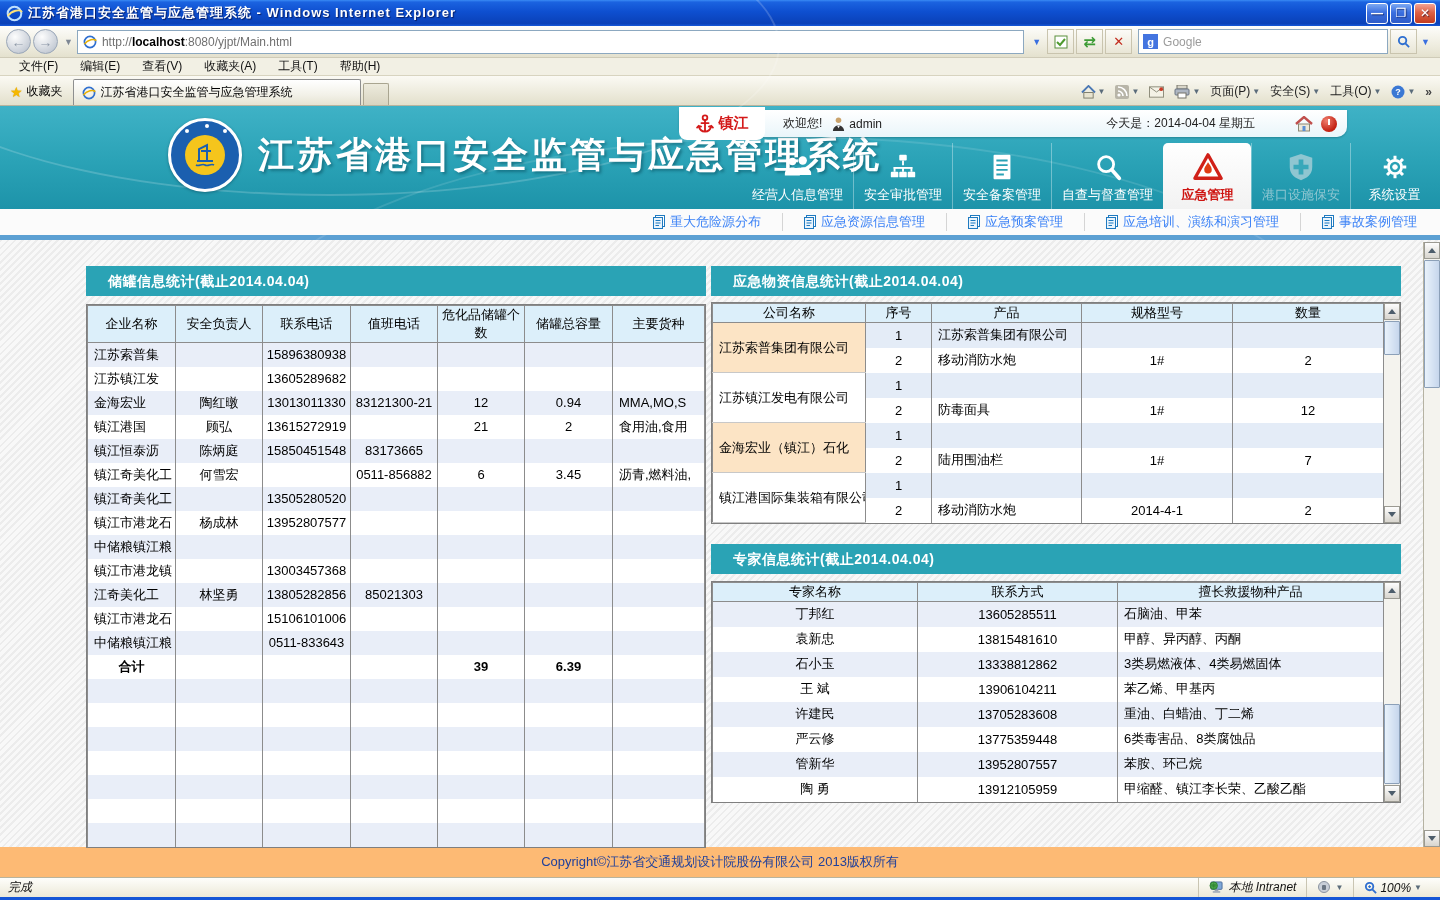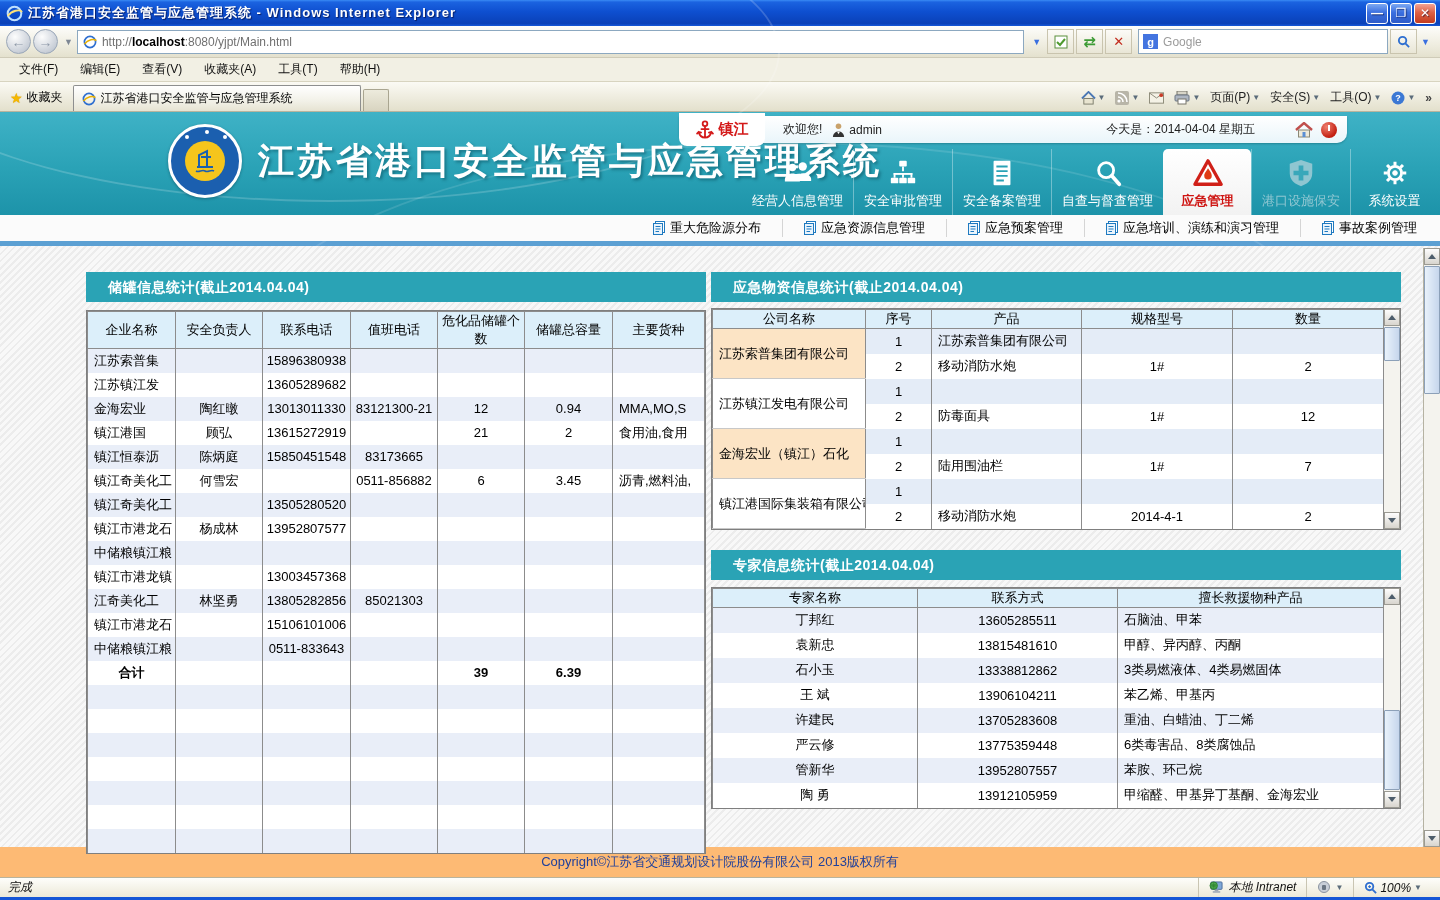--- a/index.html
+++ b/index.html
@@ -28,21 +28,21 @@
   .addr-field { flex:1; height:24px; background:#fff; border:1px solid #8CA8C0; display:flex; align-items:center; padding:0 5px; margin-right:4px; }
   .addr-url { font-size:12px; color:#707070; white-space:nowrap; }
   .addr-url b { color:#000; }
   .addrbtn { width:27px; height:25px; display:flex; align-items:center; justify-content:center; border:1px solid #C9C4AE; background:linear-gradient(#FCFBF7,#E9E6D6); margin-left:2px; font-weight:bold; }
   .search-box { width:250px; height:25px; background:#fff; border:1px solid #8CA8C0; display:flex; align-items:center; padding:0 4px; margin-left:6px; }
   .gicon { width:15px; height:15px; background:#4374E0; color:#fff; font-size:11px; font-weight:bold; display:flex; align-items:center; justify-content:center; margin-right:5px; }
   .search-ph { color:#9b9b9b; font-size:12px; flex:1; border:none; outline:none; font-family:inherit; background:transparent; }
   .search-ph::placeholder{ color:#9b9b9b; }
 
   
-  .menubar { height:24px; background:#F2F0E4; display:flex; align-items:center; padding-left:8px; border-bottom:1px solid #D8D4C0; }
+  .menubar { height:18px; background:#F2F0E4; display:flex; align-items:center; padding-left:8px; border-bottom:1px solid #D8D4C0; }
   .menu-item { padding:2px 11px; font-size:12px; color:#111; cursor:default; }
 
   
   .tabsbar { height:30px; background:linear-gradient(180deg,#FBFAF4,#E3E0CC); display:flex; align-items:flex-end; padding:0 4px; border-bottom:1px solid #B8B49E; }
   .fav-btn { display:flex; align-items:center; gap:4px; padding:4px 10px 5px 6px; font-size:12px; }
   .star { color:#F5B800; font-size:14px; text-shadow:0 0 1px #C98E00; }
   .tab { width:288px; height:26px; display:flex; align-items:center; gap:5px; padding:0 8px;
     background:linear-gradient(180deg,#FFFFFF,#F2F1E8 60%,#E6E3D2); border:1px solid #8E8F8F; border-bottom:none; border-radius:2px 2px 0 0; font-size:12px; }
   .tab-stub { width:26px; height:22px; background:linear-gradient(180deg,#EDEBDD,#D8D4C0); border:1px solid #A9A590; border-bottom:none; border-radius:2px 2px 0 0; margin-left:2px; }
   .tabsbar-right { margin-left:auto; display:flex; align-items:center; gap:10px; padding-right:4px; font-size:12px; color:#222; padding-bottom:5px; }
@@ -77,21 +77,21 @@
   .nav-item { min-width:88px; padding:6px 10px 5px; display:flex; flex-direction:column; align-items:center; justify-content:flex-end; gap:4px;
     color:#fff; font-size:13px; border-left:1px solid rgba(255,255,255,.35); cursor:pointer; height:66px; }
   .nav-item:first-child { border-left:none; }
   .nav-item svg { width:30px; height:30px; }
   .nav-item.active { background:linear-gradient(180deg,#FFFFFF,#F2F2F2); border-radius:5px 5px 0 0; color:#CE1512; font-weight:bold; border-left-color:transparent; }
   .nav-item.disabled { color:#8FC6D1; }
   .nav-label { white-space:nowrap; }
 
   
   .subnav { height:26px; background:#FBFBFB; display:flex; align-items:center; padding-left:632px; }
-  .subnav-item { display:flex; align-items:center; gap:5px; padding:0 21px; font-size:13px; color:#000000; border-left:1px solid #D5D5D5; height:18px; cursor:pointer; white-space:nowrap; }
+  .subnav-item { display:flex; align-items:center; gap:5px; padding:0 21px; font-size:13px; color:#3b82f6; border-left:1px solid #D5D5D5; height:18px; cursor:pointer; white-space:nowrap; }
   .subnav-item:first-child { border-left:none; }
   .blue-strip { height:5px; background:#5CA0D3; }
 
   
   .content { flex:1; position:relative; background:repeating-linear-gradient(135deg,#ECECEC 0px,#ECECEC 2px,#F8F8F8 2px,#F8F8F8 5px); }
   .panel-title { height:30px; background:#2AA3B5; color:#fff; font-weight:bold; font-size:14px; line-height:30px; padding-left:22px; letter-spacing:.5px; }
   .panel { position:absolute; }
   .p-left  { left:86px;  top:26px;  width:620px; }
   .p-rtop  { left:711px; top:26px;  width:690px; }
   .p-rbot  { left:711px; top:304px; width:690px; }
@@ -798,21 +798,21 @@
                   <td class="al" style="height: 25px;">6类毒害品、8类腐蚀品</td>
                 </tr>
                 <tr class="stripe">
                   <td class="ac" style="height: 25px;">管新华</td>
                   <td class="ac" style="height: 25px;">13952807557</td>
                   <td class="al" style="height: 25px;">苯胺、环己烷</td>
                 </tr>
                 <tr>
                   <td class="ac" style="height: 25px;">陶 勇</td>
                   <td class="ac" style="height: 21px;">13912105959</td>
-                  <td class="al" style="height: 25px;">甲缩醛、甲基异丁基酮、金海宏业</td>
+                  <td class="al" style="height: 25px;">甲缩醛、镇江李长荣、乙酸乙酯</td>
                 </tr>
               </tbody>
           </table>
           <div class="vscroll" style="height:100%">
             <div class="sb-btn up">
                 <span class="tri-up"></span>
               </div>
             <div class="sb-thumb" style="bottom:18px;height:80px"></div>
             <div class="sb-btn down">
                 <span class="tri-dn"></span>

